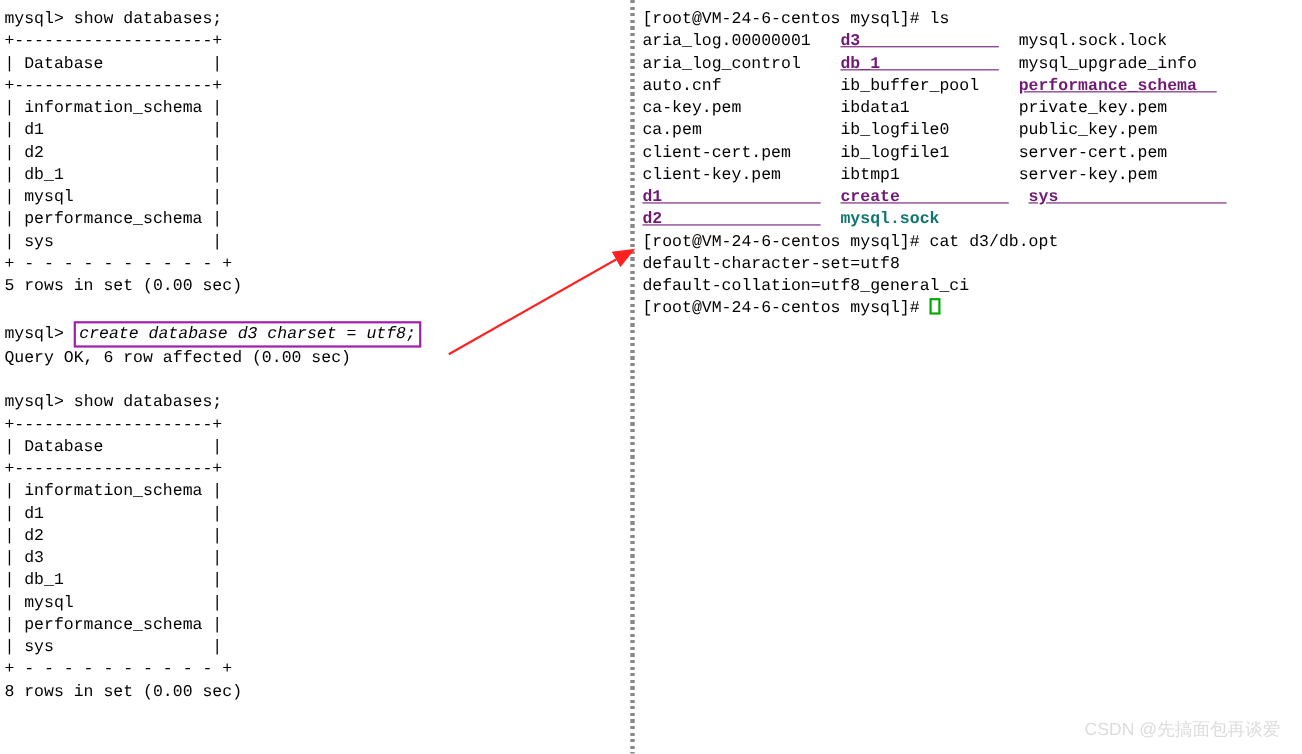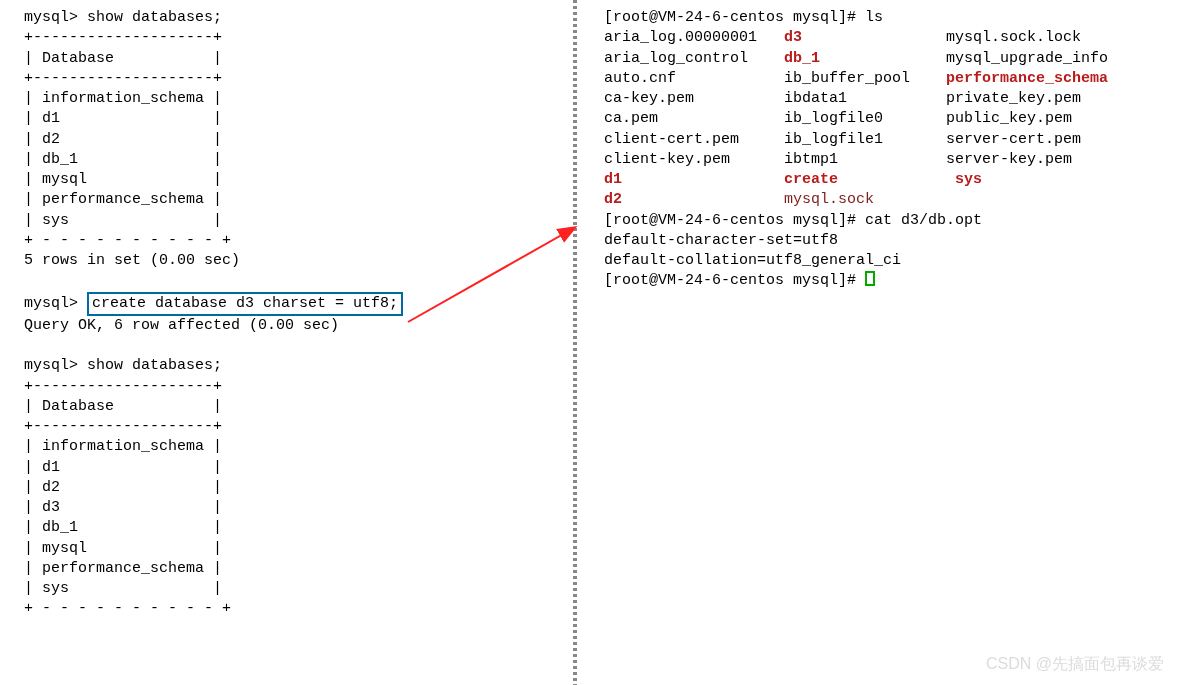--- a/index.html
+++ b/index.html
@@ -8,34 +8,35 @@
     font-size: 15px;
     line-height: 1.35;
     color:#000;
     background:#fff;
     white-space: pre;
     width:1184px;
     height:685px;
     position:relative;
     overflow:hidden;
   }
-  .pane { position:absolute; top:4px; padding:4px 24px; }
+  .pane { position:absolute; top:4px; padding:4px 4px; }
   .left.pane { left:0; width:570px; }
   .right.pane { left:580px; width:600px; }
   .sep {
     position:absolute;
     left:573px; top:0; width:4px; height:685px;
     background: repeating-linear-gradient(180deg,#888 0,#888 3px,#fff 3px,#fff 6px);
   }
-  .blue { color:#b91c1c; font-weight:bold; }
-  .magenta { color:#7f1d1d; font-weight:normal; }
+  .blue { color:#701a75; font-weight:bold;text-decoration:underline; }
+  .magenta { color:#0f766e; font-weight:bold; }
   .redbox {
-    border:2px solid #0369a1;
+    border:2px solid #a21caf;
     padding:0 3px;
     display:inline-block;
+    font-style:italic;
   }
   .cursor {
     display:inline-block;
     width:10px; height:15px;
     border:2px solid #00aa00;
     vertical-align:-2px;
   }
   .arrow {
     position:absolute;
     pointer-events:none;
@@ -77,21 +78,21 @@
 +--------------------+
 | information_schema |
 | d1                 |
 | d2                 |
 | d3                 |
 | db_1               |
 | mysql              |
 | performance_schema |
 | sys                |
 + - - - - - - - - - - +
-</span>
+</span><span>8 rows in set (0.00 sec)</span>
 </div>
 <div class="sep"></div>
 <div class="right pane"><span>[root@VM-24-6-centos mysql]#</span> <span>ls</span>
 <span>aria_log.00000001   <span class="blue">d3              </span>  mysql.sock.lock     </span>
 <span>aria_log_control    <span class="blue">db_1            </span>  mysql_upgrade_info  </span>
 <span>auto.cnf            ib_buffer_pool    <span class="blue">performance_schema  </span></span>
 <span>ca-key.pem          ibdata1           private_key.pem     </span>
 <span>ca.pem              ib_logfile0       public_key.pem      </span>
 <span>client-cert.pem     ib_logfile1       server-cert.pem     </span>
 <span>client-key.pem      ibtmp1            server-key.pem      </span>

